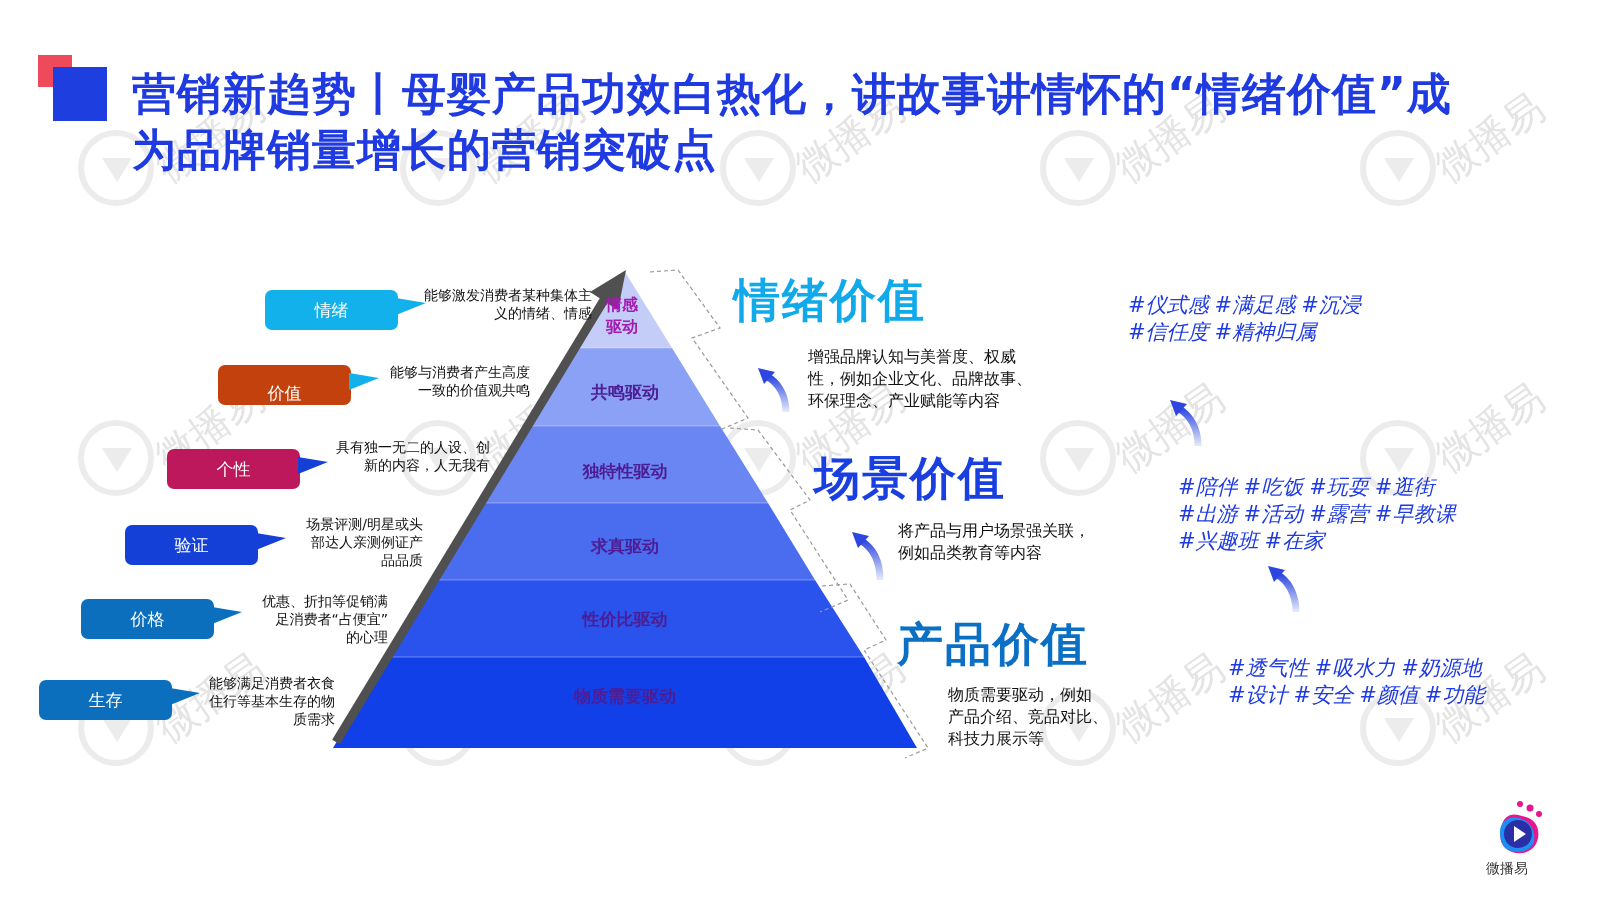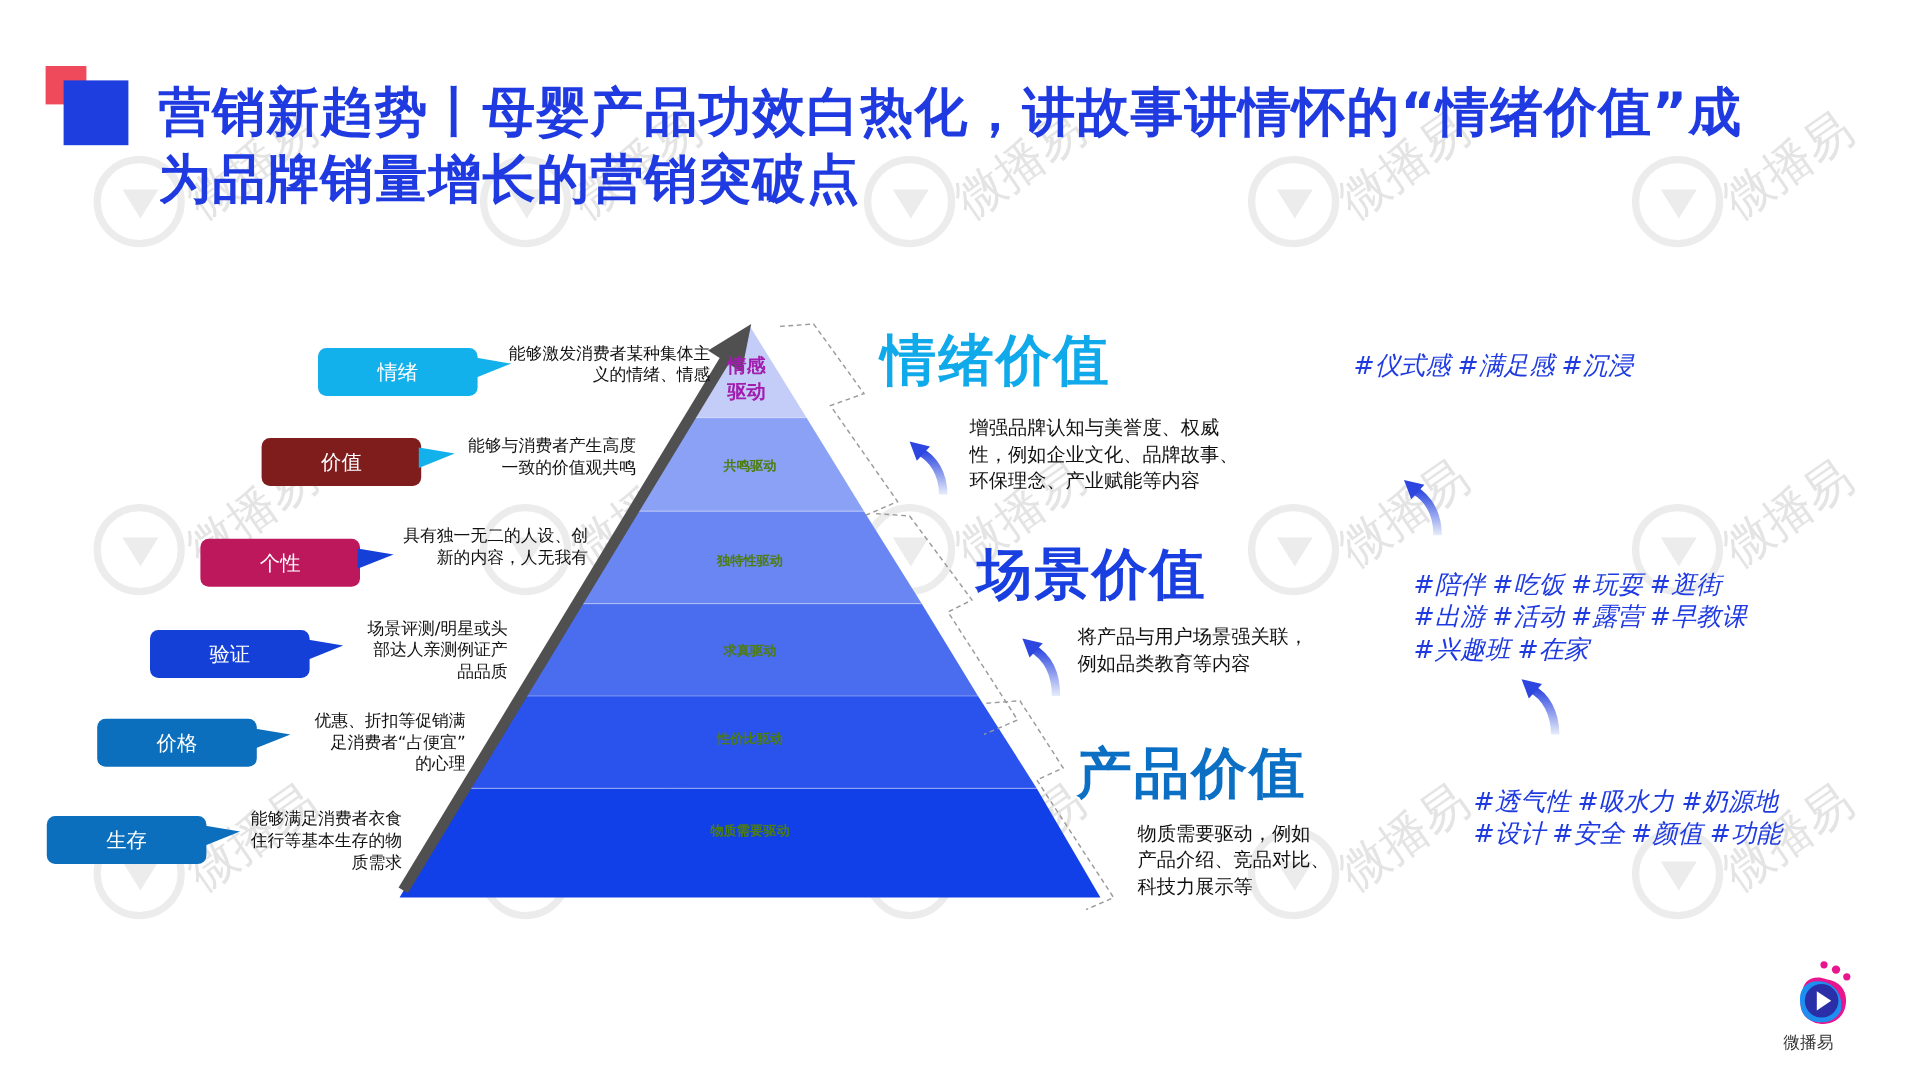--- a/index.html
+++ b/index.html
@@ -11,21 +11,21 @@
   .wm-logo { position: absolute; width: 76px; height: 76px; border: 6px solid #ececec; border-radius: 50%; pointer-events: none; }
   .wm-logo::after { content: ""; position: absolute; left: 18px; top: 22px; border-left: 15px solid transparent; border-right: 15px solid transparent; border-top: 24px solid #ececec; }
 
   
   .title-deco-red { position: absolute; left: 38px; top: 55px; width: 34px; height: 32px; background: #ef4a5b; }
   .title-deco-blue { position: absolute; left: 53px; top: 67px; width: 54px; height: 54px; background: #1f3ee0; }
   .title { position: absolute; left: 132px; top: 66px; width: 1400px; font-size: 44px; line-height: 56px; font-weight: 700; color: #1e3ae0; letter-spacing: 1px; }
 
   
   .pyramid { position: absolute; left: 0; top: 0; width: 1600px; height: 900px; }
-  .tier-label { position: absolute; color: #4d7c0f; font-weight: 700; font-size: 11px; text-align: center; transform: translateX(-50%); white-space: nowrap; }
+  .tier-label { position: absolute; color: #4c1d95; font-weight: 700; font-size: 17px; text-align: center; transform: translateX(-50%); white-space: nowrap; }
   .tier-label.top { font-size: 16px; line-height: 22px; color: #a21caf; }
 
   
   .callout { position: absolute; height: 40px; border-radius: 7px; color: #fff; font-size: 17px; display: flex; align-items: center; justify-content: center; }
   .callout::after { content: ""; position: absolute; right: -28px; top: 8px; border-left: 30px solid var(--c); border-top: 5px solid transparent; border-bottom: 12px solid transparent; }
   .callout-desc { position: absolute; font-size: 14px; line-height: 18px; text-align: right; color: #111; }
 
   
   .value-heading { position: absolute; font-size: 46px; font-weight: 700; letter-spacing: 2px; }
   .value-desc { position: absolute; font-size: 16px; line-height: 22px; color: #111; }
@@ -141,21 +141,21 @@
 <div class="tier-label" style="left:625px;top:685px;">物质需要驱动</div>
 
 <div class="callout" style="left:265px;top:290px;width:133px;background:#13b1ec;--c:#13b1ec;">
   <span>情绪</span>
 </div>
 <div class="callout-desc" style="left:402px;top:286px;width:190px;">
   <div>能够激发消费者某种集体主</div>
   <div>义的情绪、情感</div>
 </div>
 
-<div class="callout" style="left:218px;top:365px;width:133px;background:#7f1d1d;--c:#13b1ec;">
+<div class="callout" style="left:218px;top:365px;width:133px;background:#c2410c;align-items:flex-end;--c:#13b1ec;">
   <span>价值</span>
 </div>
 <div class="callout-desc" style="left:372px;top:363px;width:158px;">
   <div>能够与消费者产生高度</div>
   <div>一致的价值观共鸣</div>
 </div>
 
 <div class="callout" style="left:167px;top:449px;width:133px;background:#be185d;--c:#1440d8;">
   <span>个性</span>
 </div>
@@ -206,20 +206,21 @@
 
 <div class="value-heading" style="left:897px;top:614px;color:#0b6fc4;">产品价值</div>
 <div class="value-desc" style="left:948px;top:684px;">
   <div>物质需要驱动，例如</div>
   <div>产品介绍、竞品对比、</div>
   <div>科技力展示等</div>
 </div>
 
 <div class="tags" style="left:1128px;top:292px;">
   <div><span>#仪式感</span><span>#满足感</span><span>#沉浸</span></div>
+  <div><span>#信任度</span><span>#精神归属</span></div>
 </div>
 
 <div class="tags" style="left:1178px;top:474px;">
   <div><span>#陪伴</span><span>#吃饭</span><span>#玩耍</span><span>#逛街</span></div>
   <div><span>#出游</span><span>#活动</span><span>#露营</span><span>#早教课</span></div>
   <div><span>#兴趣班</span><span>#在家</span></div>
 </div>
 
 <div class="tags" style="left:1228px;top:655px;">
   <div><span>#透气性</span><span>#吸水力</span><span>#奶源地</span></div>

